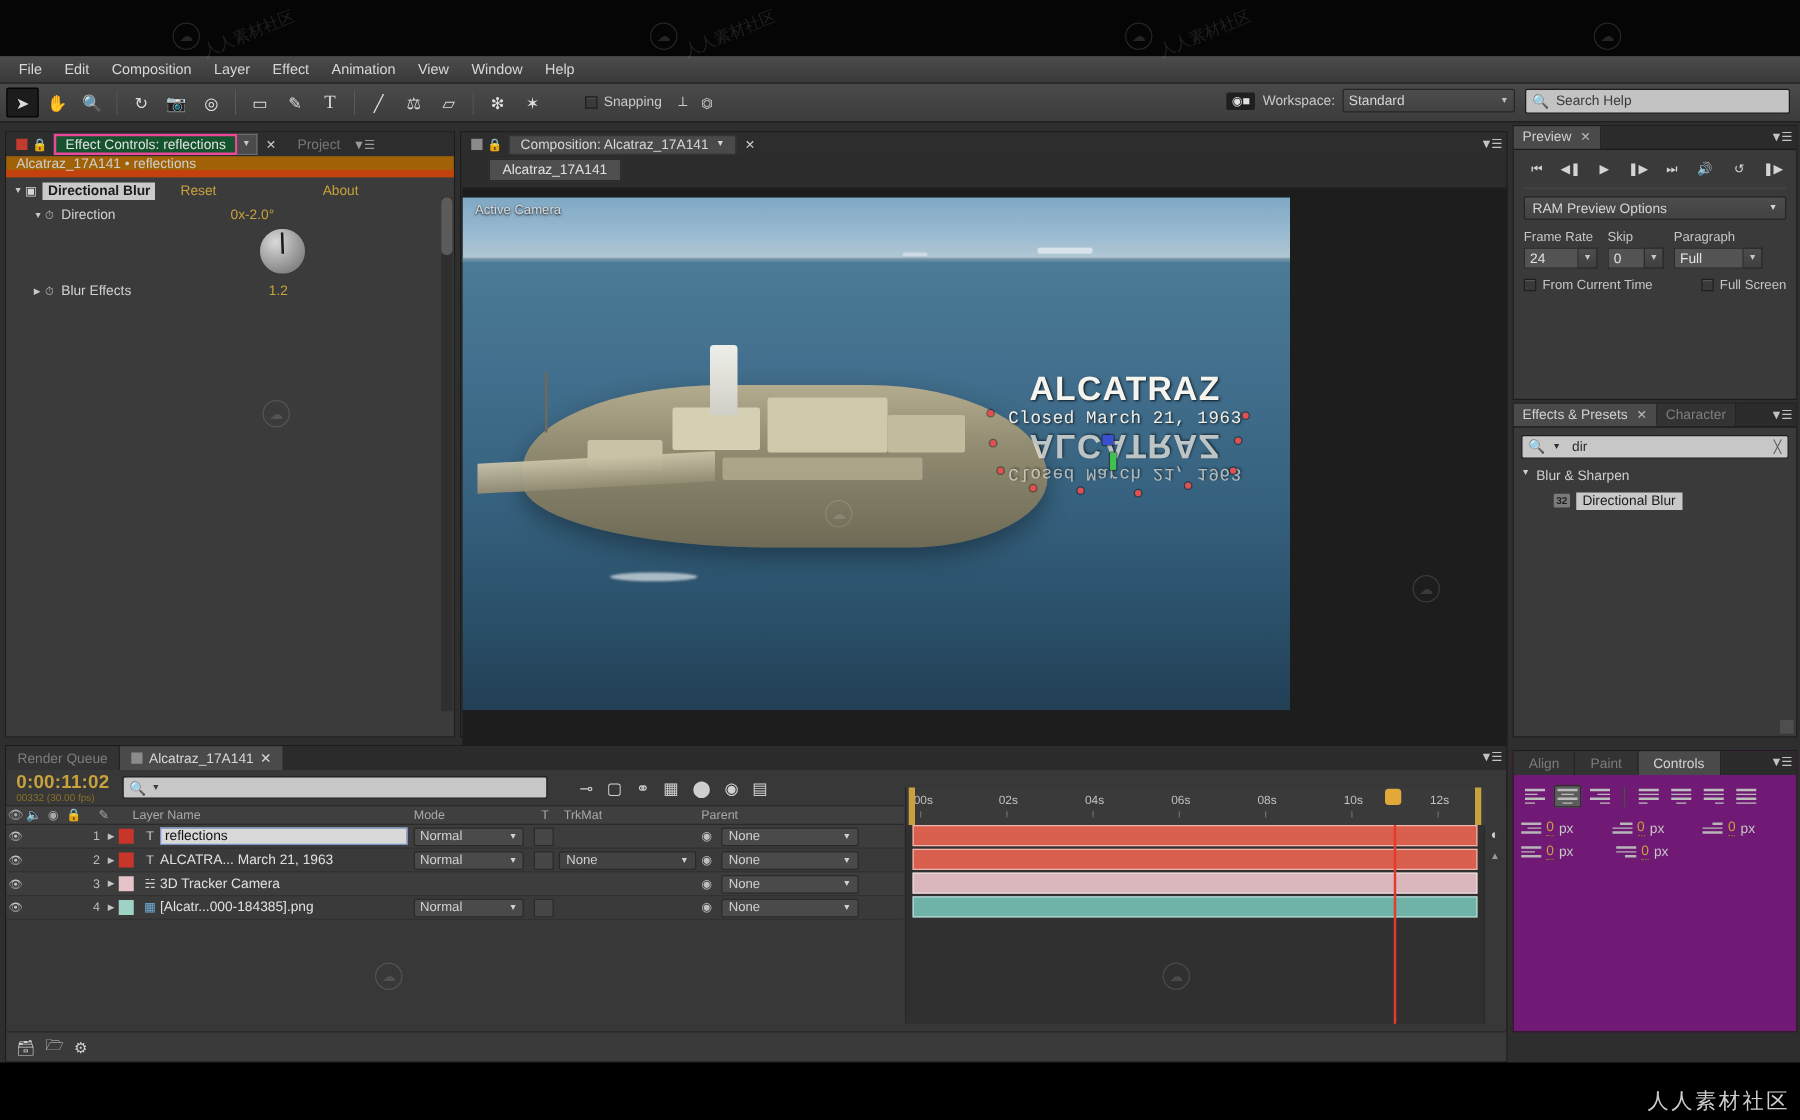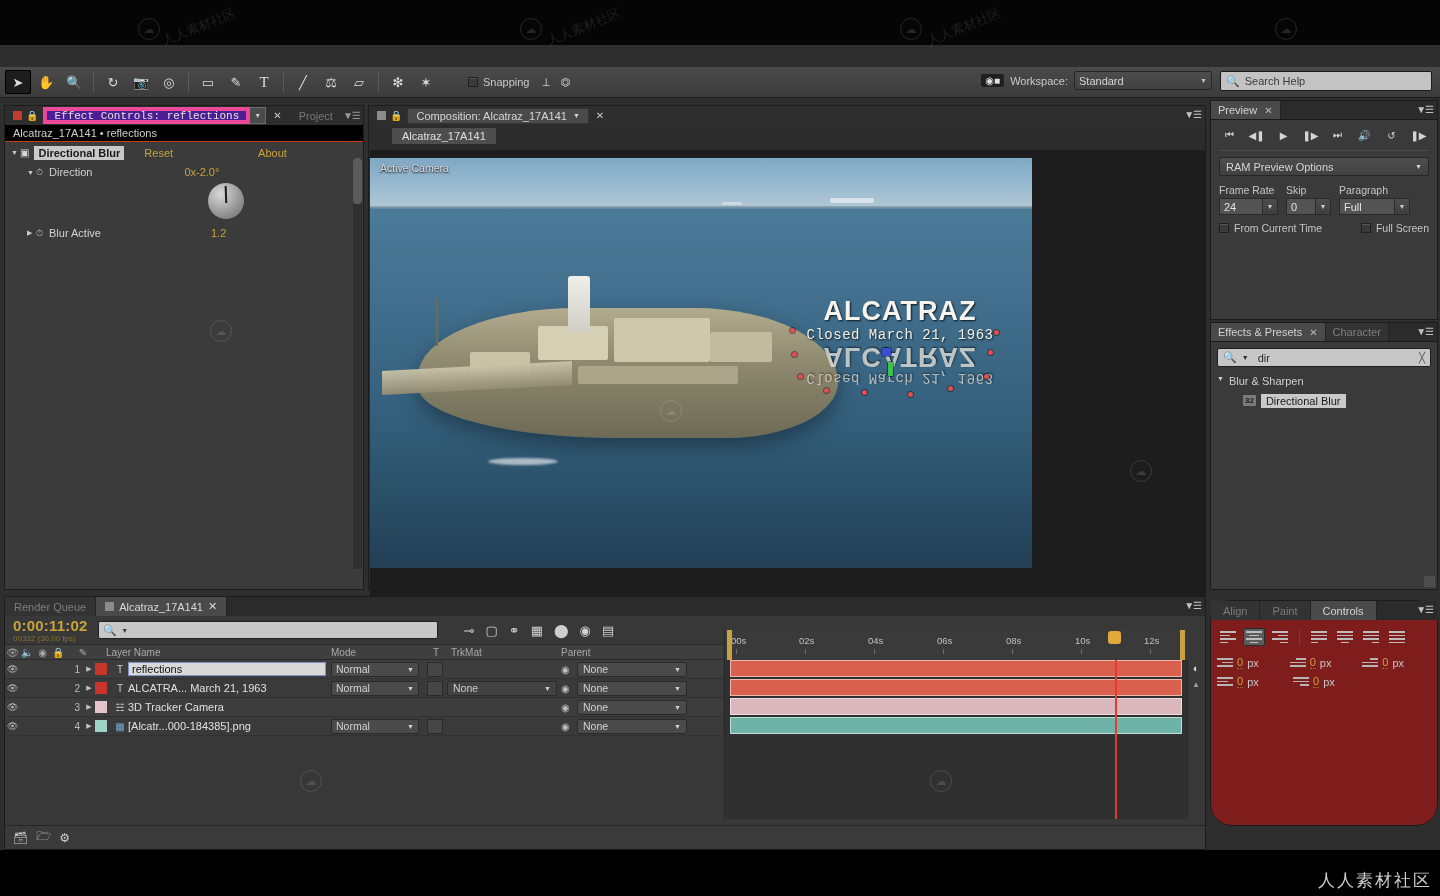--- a/index.html
+++ b/index.html
@@ -71,27 +71,27 @@
   .ptab.inactive{ background:#333; color:#7e7e7e; }
   .ptab .x{ font-size:10px; color:#b9b9b9; margin-left:3px; }
   .pmenu{ position:absolute; right:4px; top:3px; font-size:10px; color:#c3c3c3; letter-spacing:-1px;}
 
   
   #effectControls{ left:4px; top:105px; width:360px; height:485px; background:#3a3a3a;}
   .ec-head{ height:19px; background:#2d2d2d; display:flex; align-items:center; }
   .ec-colorchip{ width:9px; height:9px; background:#c23b2e; margin:0 4px 0 8px; }
   .ec-lock{ font-size:10px; color:#bdbdbd; margin-right:5px;}
   .ec-title{
-    background:#4c1d95; color:#e2e2e2; font-size:11px; height:17px;
-    display:flex; align-items:center; padding:0 7px; border:4px solid #ec4899;font-family:Liberation Mono, monospace;
+    background:#14532d; color:#e2e2e2; font-size:11px; height:17px;
+    display:flex; align-items:center; padding:0 7px; border:2px solid #ec4899;
   }
   .ec-caret{ width:16px; background:#4b4b4b; border:1px solid #6a6a6a; border-left:none;
     display:flex; align-items:center; justify-content:center; font-size:7px; height:17px;}
-  .ec-subhead{ height:17px; background:#000000; color:#cfcfcf; font-size:11px;
-    display:flex; align-items:center; padding:0 8px; border-bottom:1px solid #c2410c;}
+  .ec-subhead{ height:17px; background:#a16207; color:#cfcfcf; font-size:11px;
+    display:flex; align-items:center; padding:0 8px; border-bottom:6px solid #c2410c;}
   .ec-body{ position:absolute; left:0; top:36px; right:0; bottom:0; background:#3b3b3b; }
   .ec-row{ display:flex; align-items:center; height:18px; padding-left:6px; }
   .tri{ width:9px; font-size:7px; color:#c9c9c9; }
   .stopw{ font-size:9px; color:#bdbdbd; width:13px; }
   .ec-fxname{ background:#c9c9c9; color:#1a1a1a; font-size:11px; font-weight:bold;
     padding:1px 4px; }
   .ec-link{ color:#c8a23c; font-size:11px; }
   .ec-prop{ color:#d2d2d2; font-size:11px; }
   .ec-val{ color:#c8a23c; font-size:11px; }
   .dial{
@@ -210,21 +210,21 @@
   #effectsPanel{ left:1210px; top:322px; width:228px; height:268px; background:#3a3a3a; }
   .fx-search{ margin:6px 6px 0; height:19px; background:#c7c7c7; border:1px solid #1f1f1f;
     border-radius:2px; display:flex; align-items:center; padding:0 5px; gap:5px;
     font-size:11px; color:#2c2c2c;}
   .fx-tree{ padding:8px 0 0 6px;}
   .fx-cat{ display:flex; align-items:flex-start; gap:5px; font-size:11px; color:#cfcfcf; height:17px;}
   .fx-item{ display:flex; align-items:center; gap:5px; margin-left:26px; height:17px;}
   .fx-badge{ background:#7b7b7b; color:#1c1c1c; font-size:8px; font-weight:bold; padding:1px 2px; border-radius:1px;}
   .fx-sel{ background:#c9c9c9; color:#1a1a1a; font-size:11px; padding:1px 5px; }
 
-  #paraPanel{ left:1210px; top:600px; width:228px; height:226px; background:#7f1d1d;border-radius:22px;}
+  #paraPanel{ left:1210px; top:600px; width:228px; height:226px; background:#701a75;}
   .pa-tabs{ height:19px; background:#2b2b2b; display:flex; }
   .pa-tab{ display:flex; align-items:center; padding:0 12px; font-size:11px;
     color:#7b7b7b; background:#333; border-right:1px solid #242424;}
   .pa-tab.active{ background:#4a4a4a; color:#d4d4d4;}
   .pa-align{ display:flex; padding:8px 6px 0; gap:4px; align-items:center;}
   .pa-ab{ width:22px; height:18px; display:flex; flex-direction:column; justify-content:center;
     gap:2px; padding:2px 3px; border-radius:2px;}
   .pa-ab.on{ background:#5c5c5c; box-shadow:inset 0 0 0 1px #2b2b2b;}
   .pa-ab i{ display:block; height:1.5px; background:#bdbdbd;}
   .pa-sep{ width:1px; height:17px; background:#2b2b2b; border-right:1px solid #4d4d4d; margin:0 4px;}
@@ -326,20 +326,31 @@
        border-radius:50%; pointer-events:none; color:rgba(255,255,255,.13); font-size:11px;
        display:flex;align-items:center;justify-content:center;}
 </style>
 </head>
 <body>
 
 <div class="app">
 
   <div class="topstrip"></div>
 
+  <div class="menubar">
+    <div class="mi">File</div>
+    <div class="mi">Edit</div>
+    <div class="mi">Composition</div>
+    <div class="mi">Layer</div>
+    <div class="mi">Effect</div>
+    <div class="mi">Animation</div>
+    <div class="mi">View</div>
+    <div class="mi">Window</div>
+    <div class="mi">Help</div>
+  </div>
 
   <div class="toolbar">
     <div class="tbtn sel">➤</div>
     <div class="tbtn">✋</div>
     <div class="tbtn">🔍</div>
     <div class="tb-sep"></div>
     <div class="tbtn">↻</div>
     <div class="tbtn">📷</div>
     <div class="tbtn">◎</div>
     <div class="tb-sep"></div>
@@ -404,21 +415,21 @@
         <span class="ec-val" style="margin-left:92px;">0x-2.0°</span>
       </div>
 
       <div style="position:absolute;left:202px;top:40px;">
         <div class="dial"></div>
       </div>
 
       <div class="ec-row" style="padding-left:22px;position:absolute;top:82px;">
         <span class="tri">▶</span>
         <span class="stopw">⏱</span>
-        <span class="ec-prop">Blur Active</span>
+        <span class="ec-prop">Blur Effects</span>
         <span class="ec-val" style="margin-left:110px;">1.2</span>
       </div>
 
       <div class="ec-scroll">
         <div class="thumb"></div>
       </div>
     </div>
   </div>
 
   <div class="panel" id="compPanel">

